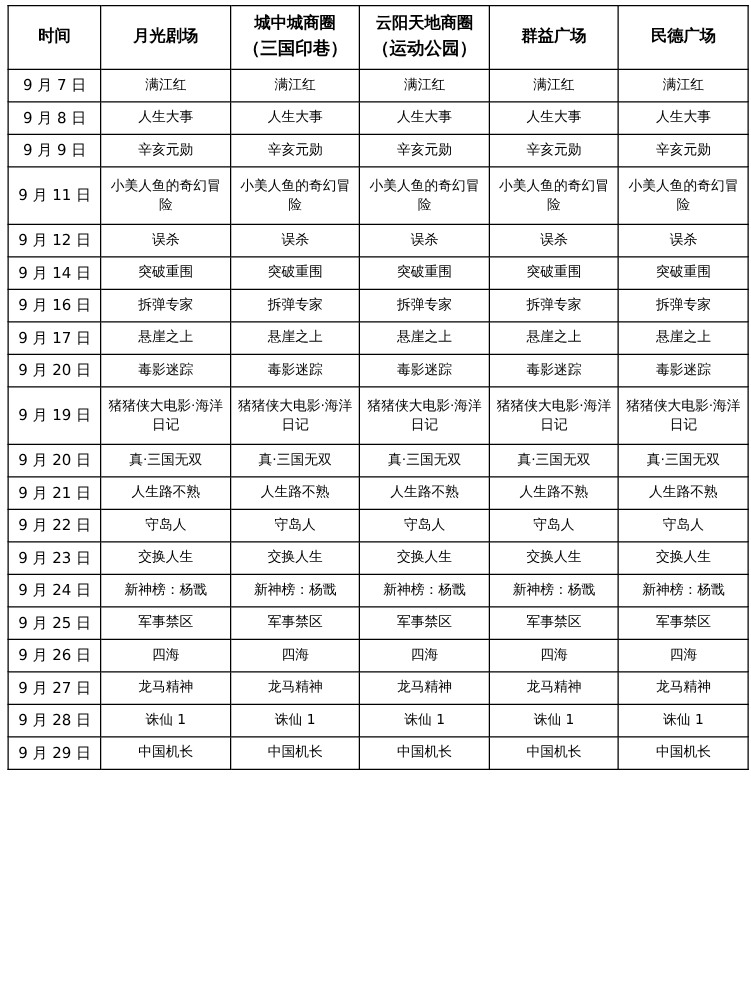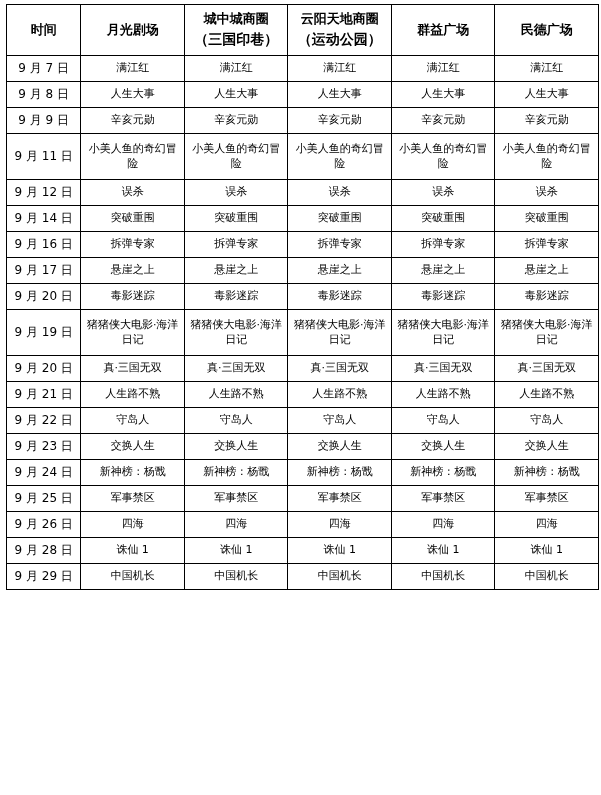--- a/index.html
+++ b/index.html
@@ -214,20 +214,28 @@
         </tr>
         <tr>
           <td class="date-cell">9 月 26 日</td>
           <td>四海</td>
           <td>四海</td>
           <td>四海</td>
           <td>四海</td>
           <td>四海</td>
         </tr>
         <tr>
+          <td class="date-cell">9 月 27 日</td>
+          <td>龙马精神</td>
+          <td>龙马精神</td>
+          <td>龙马精神</td>
+          <td>龙马精神</td>
+          <td>龙马精神</td>
+        </tr>
+        <tr>
           <td class="date-cell">9 月 28 日</td>
           <td>诛仙 1</td>
           <td>诛仙 1</td>
           <td>诛仙 1</td>
           <td>诛仙 1</td>
           <td>诛仙 1</td>
         </tr>
         <tr>
           <td class="date-cell">9 月 29 日</td>
           <td>中国机长</td>

